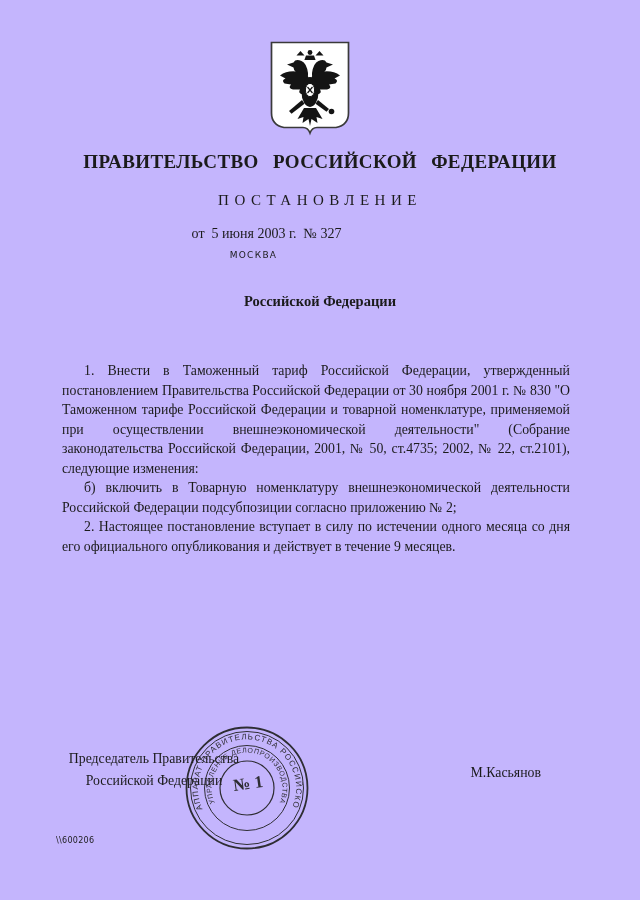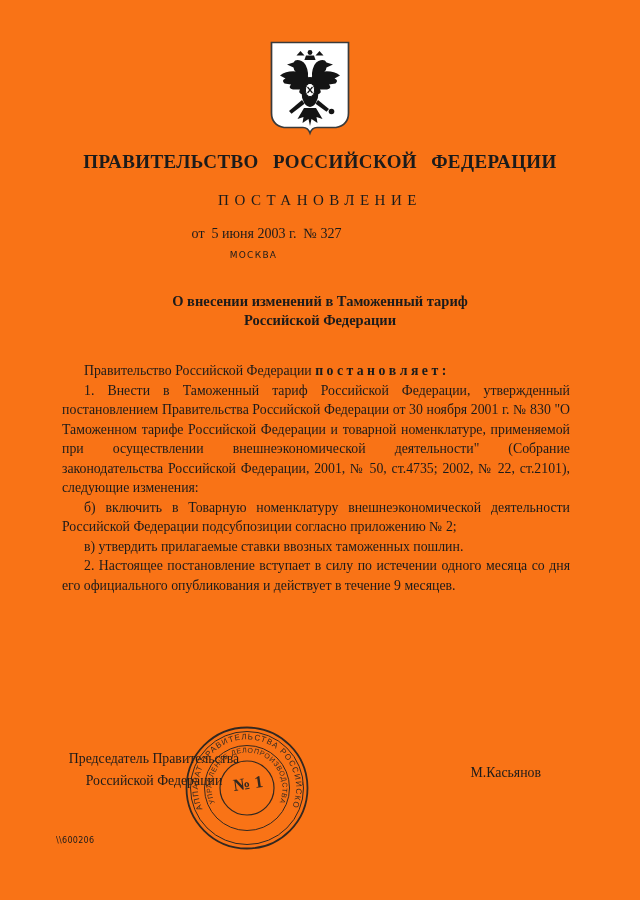--- a/index.html
+++ b/index.html
@@ -1,20 +1,20 @@
 <!DOCTYPE html>
 <html><head>
 <meta charset="utf-8">
 <style>
   html,body{margin:0;padding:0;background:#888;}
   .page{
     position:relative;
     width:640px;height:900px;
     margin:0 auto;
-    background:#f97316;
+    background:#c4b5fd;
     font-family:"Liberation Serif","DejaVu Serif",serif;
     color:#1b1b1b;
     overflow:hidden;
   }
   
   .coat{position:absolute;left:269px;top:40px;width:82px;height:96px;}
   .coat svg{display:block;width:100%;height:100%;}
   
   .org{
     position:absolute;top:151px;left:0;width:640px;
@@ -103,29 +103,26 @@
       <path d="M38.5 47 l5 6 M43.5 47 l-5 6" stroke="#141414" stroke-width="1.2"></path>
     </svg>
   </div>
 
   <div class="org">ПРАВИТЕЛЬСТВО  РОССИЙСКОЙ  ФЕДЕРАЦИИ</div>
   <div class="doctype">ПОСТАНОВЛЕНИЕ</div>
   <div class="dateline">от  5 июня 2003 г.  № 327</div>
   <div class="city">МОСКВА</div>
 
   <div class="title">
-    <div>О внесении изменений в Таможенный тариф</div>
     <div>Российской Федерации</div>
   </div>
 
   <div class="body">
-    <p><span>Правительство Российской Федерации </span><span class="decree">п о с т а н о в л я е т :</span></p>
     <p>1. Внести в Таможенный тариф Российской Федерации, утвержденный постановлением Правительства Российской Федерации от 30 ноября 2001 г. № 830 "О Таможенном тарифе Российской Федерации и товарной номенклатуре, применяемой при осуществлении внешнеэкономической деятельности" (Собрание законодательства Российской Федерации, 2001, № 50, ст.4735; 2002, № 22, ст.2101), следующие изменения:</p>
     <p>б) включить в Товарную номенклатуру внешнеэкономической деятельности Российской Федерации подсубпозиции согласно приложению № 2;</p>
-    <p>в) утвердить прилагаемые ставки ввозных таможенных пошлин.</p>
     <p>2. Настоящее постановление вступает в силу по истечении одного месяца со дня его официального опубликования и действует в течение 9 месяцев.</p>
   </div>
 
   <div class="sig-left">
     <div>Председатель Правительства</div>
     <div>Российской Федерации</div>
   </div>
   <div class="sig-name">М.Касьянов</div>
 
   <div class="stamp">

